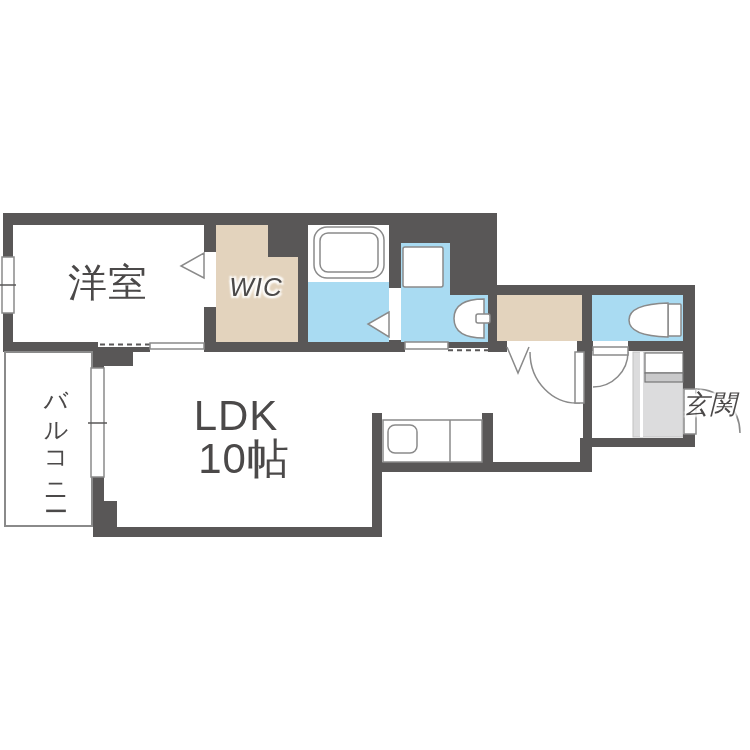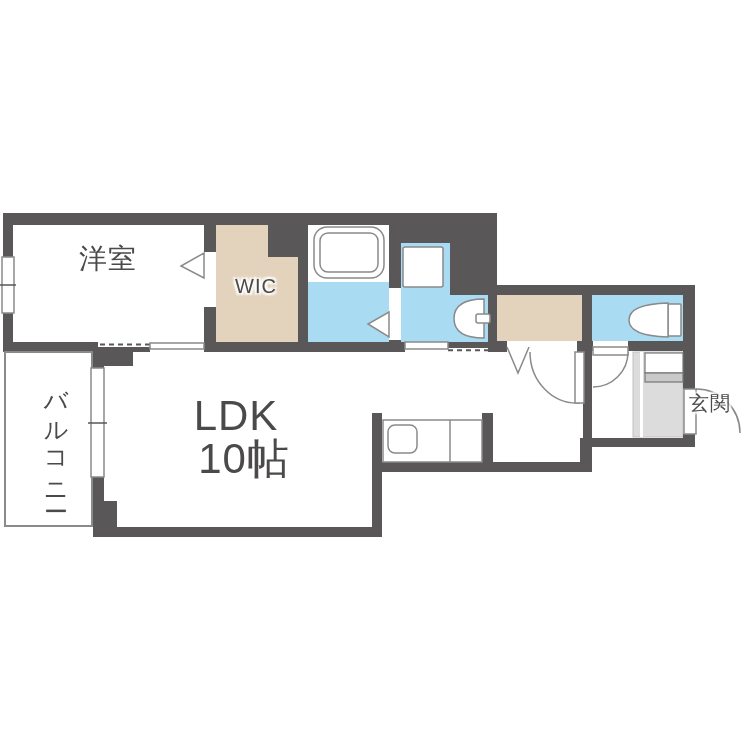--- a/index.html
+++ b/index.html
@@ -15,23 +15,23 @@
   .beige{fill:var(--closet);}
   .genkan{fill:var(--entrance_floor);stroke:#c2c2c2;stroke-width:1;}
   .white{fill:#fff;}
   .fx{fill:#fff;stroke:var(--line);stroke-width:1.5;}
   .thin{fill:none;stroke:var(--line);stroke-width:1.5;}
   .dash{stroke:var(--wall);stroke-width:2;stroke-dasharray:5 4;fill:none;}
   .tick{stroke:var(--wall);stroke-width:1.5;}
   .lbl{position:absolute;transform:translate(-50%,-50%);color:var(--text);
        text-align:center;white-space:nowrap;line-height:1.08;letter-spacing:1px;font-weight:500;
        text-shadow:-2px -2px 2px #fff,2px -2px 2px #fff,-2px 2px 2px #fff,2px 2px 2px #fff,0 0 3px #fff;}
-  .lbl-big{font-size:28px;}
+  .lbl-big{font-size:39px;margin-top:24px;}
   .lbl-huge{font-size:42px;}
-  .lbl-mid{font-size:20px;}
+  .lbl-mid{font-size:26px;font-style:italic;}
   .lbl-vert{writing-mode:vertical-rl;text-orientation:mixed;font-size:24px;letter-spacing:4px;}
 </style>
 </head>
 <body>
 
 <div id="stage">
   <svg width="750" height="750" viewBox="0 0 750 750">
 
     <g>
       <rect class="beige" x="216" y="225" width="52" height="117"></rect>

